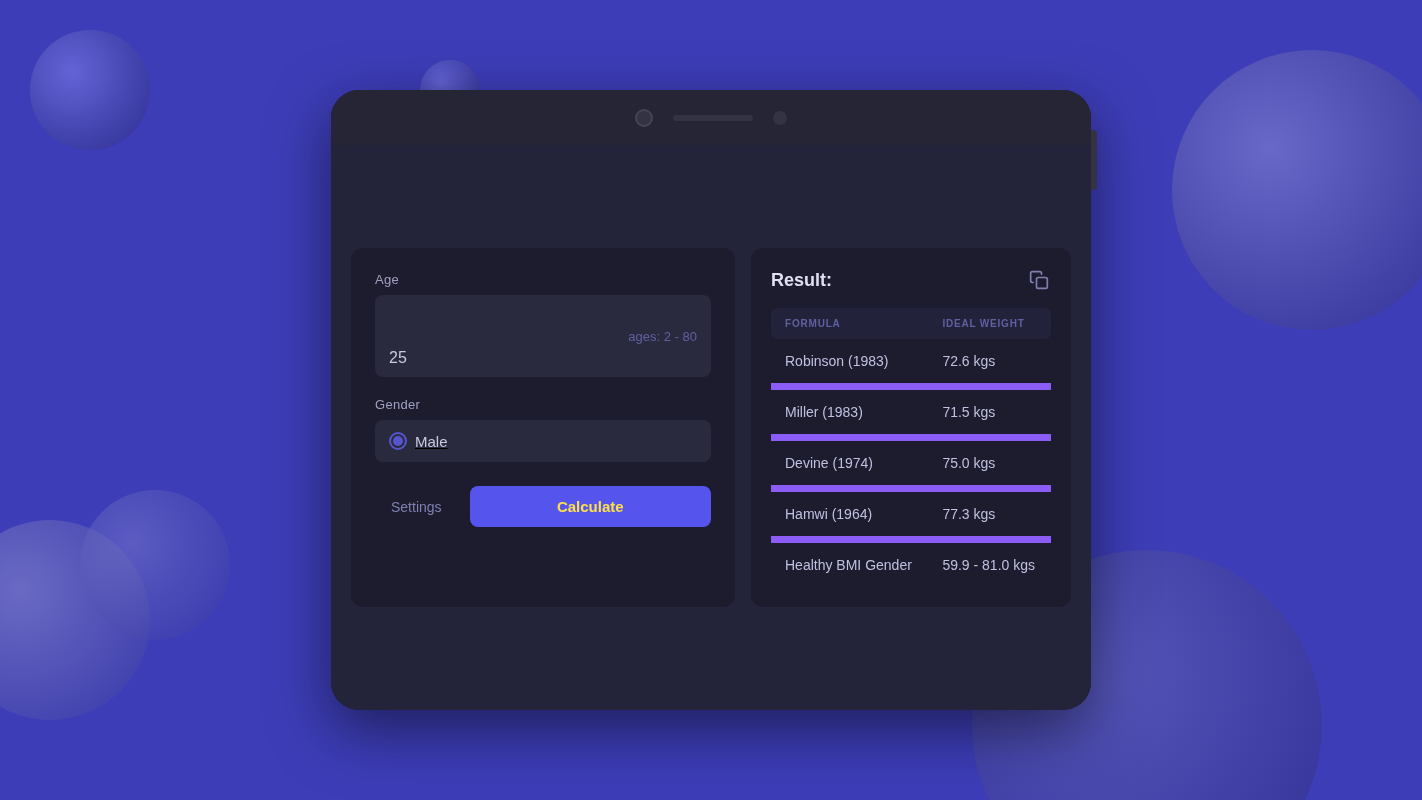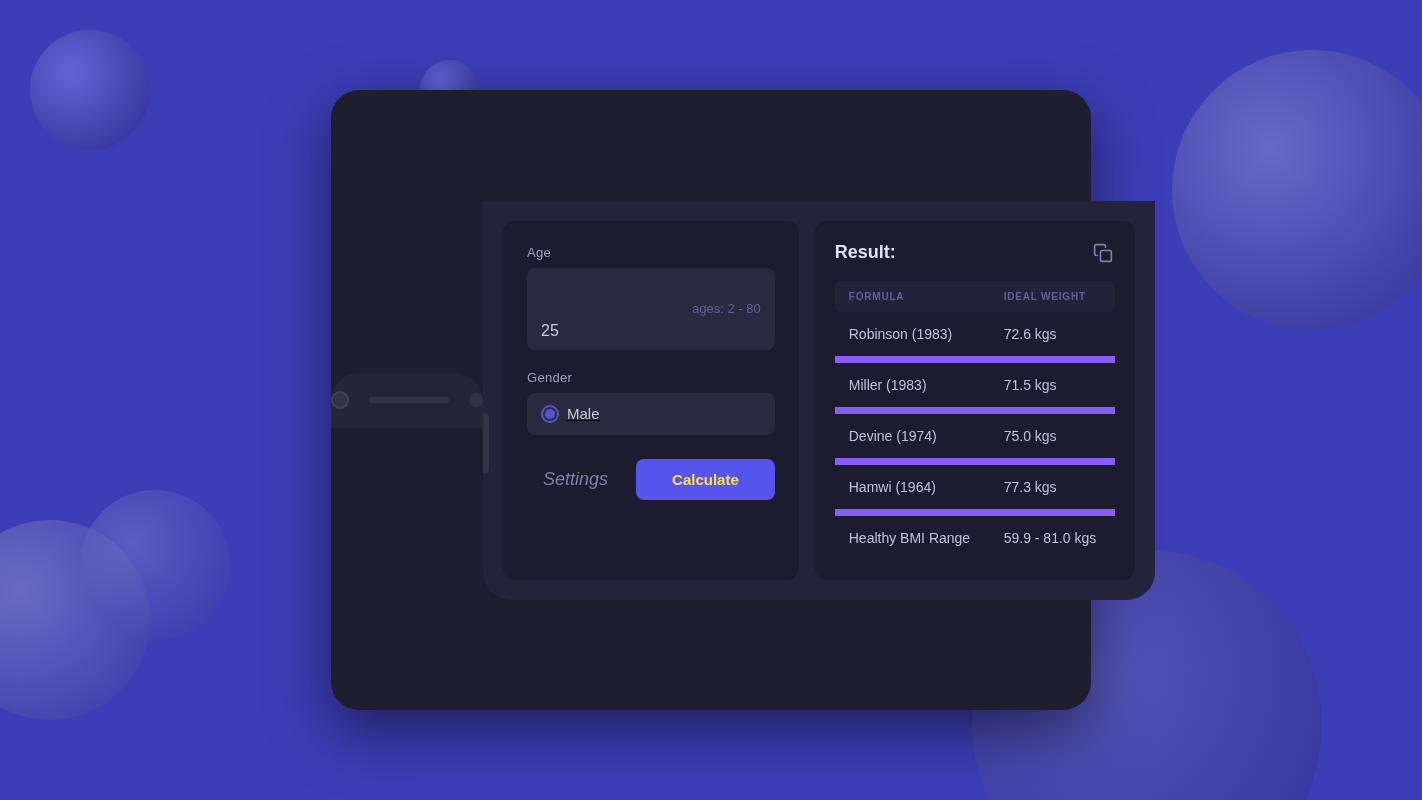--- a/index.html
+++ b/index.html
@@ -33,21 +33,21 @@
       left: 50%;
       top: 50%;
       transform: translate(-50%, -50%);
       width: 760px;
       height: 620px;
       background: #1e1e2e;
       border-radius: 28px;
       box-shadow: 0 20px 60px rgba(0,0,0,0.5);
       padding: 0;
       display: flex;
-      flex-direction: row;
+      flex-direction: column;
       align-items: center;
     }
 
     
     .tablet-top-bar {
       width: 100%;
       height: 55px;
       background: #252535;
       border-radius: 28px 28px 0 0;
       display: flex;
@@ -218,24 +218,23 @@
       display: flex;
       align-items: center;
       justify-content: space-between;
       gap: 12px;
       margin-top: 4px;
     }
     .settings-btn {
       background: transparent;
       border: none;
       color: #8080b0;
-      font-size: 18px;
+      font-size: 14px;
       cursor: pointer;
       padding: 10px 16px;
-      font-style: italic;
     }
     .calculate-btn {
       background: #5555ee;
       border: none;
       color: #fde047;
       font-size: 15px;
       font-weight: 600;
       border-radius: 8px;
       padding: 12px 36px;
       cursor: pointer;
@@ -379,21 +378,21 @@
     </tr>
               <tr>
       <td>Devine (1974)</td>
       <td>75.0 kgs</td>
     </tr>
               <tr>
       <td>Hamwi (1964)</td>
       <td>77.3 kgs</td>
     </tr>
               <tr>
-      <td>Healthy BMI Range</td>
+      <td>Healthy BMI Gender</td>
       <td>59.9 - 81.0 kgs</td>
     </tr>
             </tbody>
         </table>
       </div>
 
     </div>
   </div>
 </div>
 

